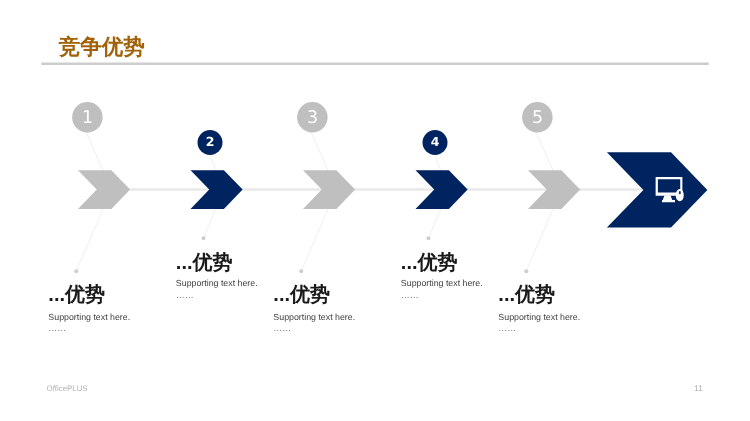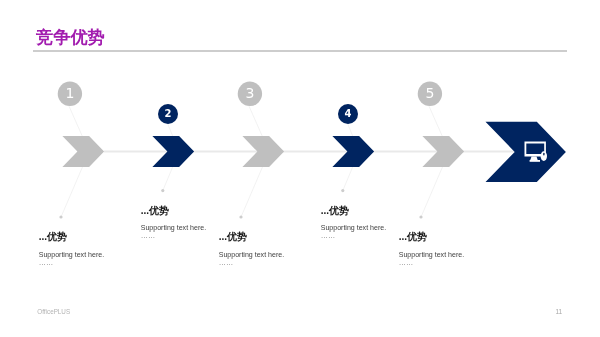--- a/index.html
+++ b/index.html
@@ -1,24 +1,24 @@
 <!DOCTYPE html>
 <html><head>
 <meta charset="utf-8">
 <style>
   html,body{margin:0;padding:0;}
   body{width:600px;height:337px;background:#fff;font-family:"Liberation Sans",sans-serif;overflow:hidden;}
   .slide{position:relative;width:600px;height:337px;background:#fff;}
-  .title{position:absolute;left:36px;top:28.8px;font-size:17.2px;line-height:17.2px;font-weight:700;color:#a21caf;}
+  .title{position:absolute;left:47px;top:28.8px;font-size:17.2px;line-height:17.2px;font-weight:700;color:#a16207;}
   .title-rule{position:absolute;left:33.2px;top:50.2px;width:534px;height:1.4px;background:#cdcdcd;}
   .footer-brand{position:absolute;left:37.3px;top:307.5px;font-size:6.3px;color:#b3b3b3;letter-spacing:0px;}
   .footer-page{position:absolute;left:555.4px;top:307.5px;font-size:6.6px;color:#a8a8a8;}
   svg.diagram{position:absolute;left:0;top:0;}
   .tb{position:absolute;}
-  .tb-h{font-size:10px;line-height:9.5px;font-weight:700;color:#1a1a1a;white-space:nowrap;}
+  .tb-h{font-size:16px;line-height:9.5px;font-weight:700;color:#1a1a1a;white-space:nowrap;}
   .tb-s{font-size:7.05px;line-height:7px;color:#3f3f3f;white-space:nowrap;margin-top:9px;}
   .badgenum{font-family:"DejaVu Sans",sans-serif;}
   .tb-f{font-size:7.2px;line-height:7.2px;color:#6e6e6e;white-space:nowrap;margin-top:1px;-webkit-font-smoothing:antialiased;}
 </style>
 </head>
 <body>
 
 <div class="slide">
   <div class="title">竞争优势</div>
   <div class="title-rule"></div>

